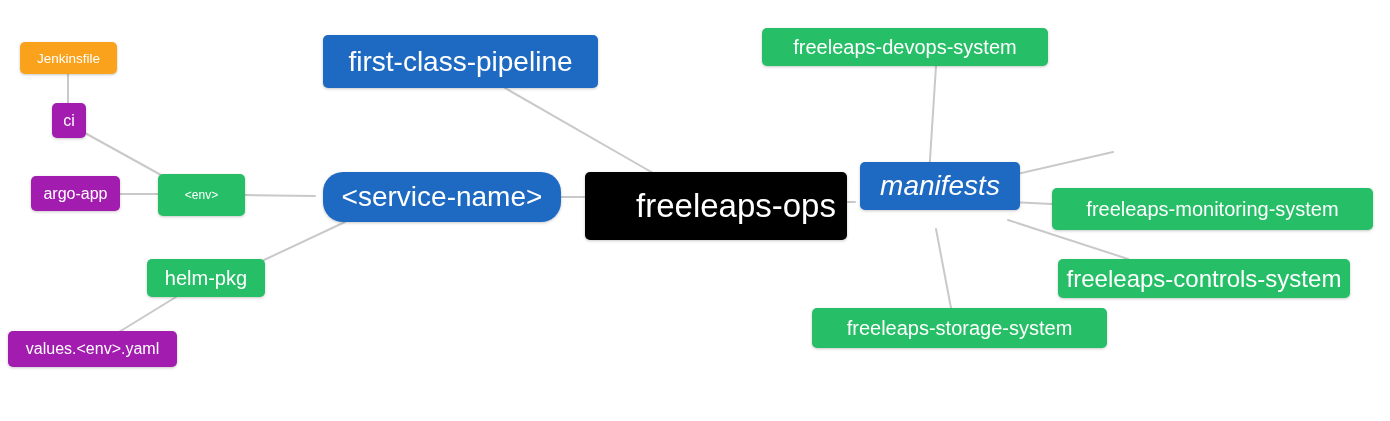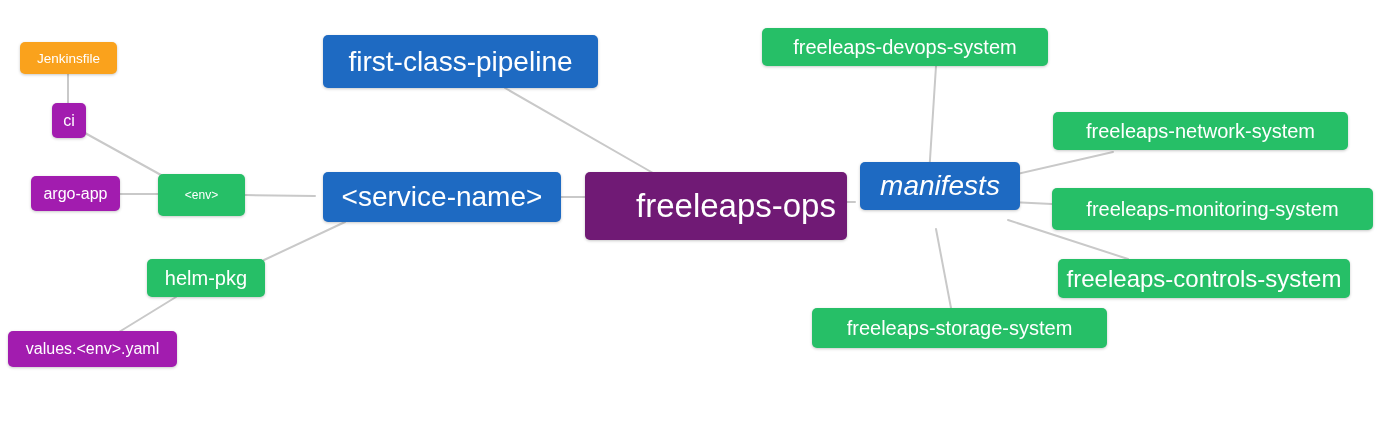--- a/index.html
+++ b/index.html
@@ -23,21 +23,21 @@
     display: flex;
     align-items: center;
     justify-content: center;
     color: #ffffff;
     border-radius: 5px;
     box-shadow: 0 1px 3px rgba(0,0,0,0.22);
     white-space: nowrap;
     cursor: default;
     box-sizing: border-box;
   }
-  .lv0 { background: #701a75; padding-left: 40px; }
+  .lv0 { background: #000000; padding-left: 40px; }
   .lv1 { background: #1e6ac2; margin-left: 8px; }
   .lv2 { background: #26bf67; }
   .lv3 { background: #a21caf; text-align: center; }
   .lv4 { background: #faa21c; margin-top: 16px; }
 </style>
 </head>
 <body>
 
 <div id="canvas">
 
@@ -57,31 +57,30 @@
       <line x1="1012" y1="202" x2="1052" y2="204"></line>
       <line x1="1008" y1="220" x2="1128" y2="259"></line>
       <line x1="936" y1="229" x2="951" y2="308"></line>
     </g>
   </svg>
 
   <div class="node lv0" style="left:585px; top:172px; width:262px; height:68px; font-size:33px;">freeleaps-ops</div>
 
   <div class="node lv1" style="left:315px; top:35px; width:275px; height:53px; font-size:28px;">first-class-pipeline</div>
 
-  <div class="node lv1" style="left:315px; top:172px; width:238px; height:50px; font-size:28px;">&lt;service-name&gt;</div>
+  <div class="node lv1" style="left:315px; top:172px; width:238px; height:50px; font-size:28px;border-radius:20px;">&lt;service-name&gt;</div>
 
   <div class="node lv1" style="left:852px; top:162px; width:160px; height:48px; font-size:28px;font-style:italic;">manifests</div>
 
   <div class="node lv2" style="left:158px; top:174px; width:87px; height:42px; font-size:12px;">&lt;env&gt;</div>
 
   <div class="node lv2" style="left:147px; top:259px; width:118px; height:38px; font-size:20px;">helm-pkg</div>
 
   <div class="node lv2" style="left:762px; top:28px; width:286px; height:38px; font-size:20px;">freeleaps-devops-system</div>
 
-  <div class="node lv2" style="left:1053px; top:112px; width:295px; height:38px; font-size:20px;">freeleaps-network-system</div>
 
   <div class="node lv2" style="left:1052px; top:188px; width:321px; height:42px; font-size:20px;">freeleaps-monitoring-system</div>
 
   <div class="node lv2" style="left:1058px; top:259px; width:292px; height:39px; font-size:24px;">freeleaps-controls-system</div>
 
   <div class="node lv2" style="left:812px; top:308px; width:295px; height:40px; font-size:20px;">freeleaps-storage-system</div>
 
   <div class="node lv3" style="left:52px; top:103px; width:34px; height:35px; font-size:16px;">ci</div>
 
   <div class="node lv3" style="left:31px; top:176px; width:89px; height:35px; font-size:16px;">argo-app</div>

